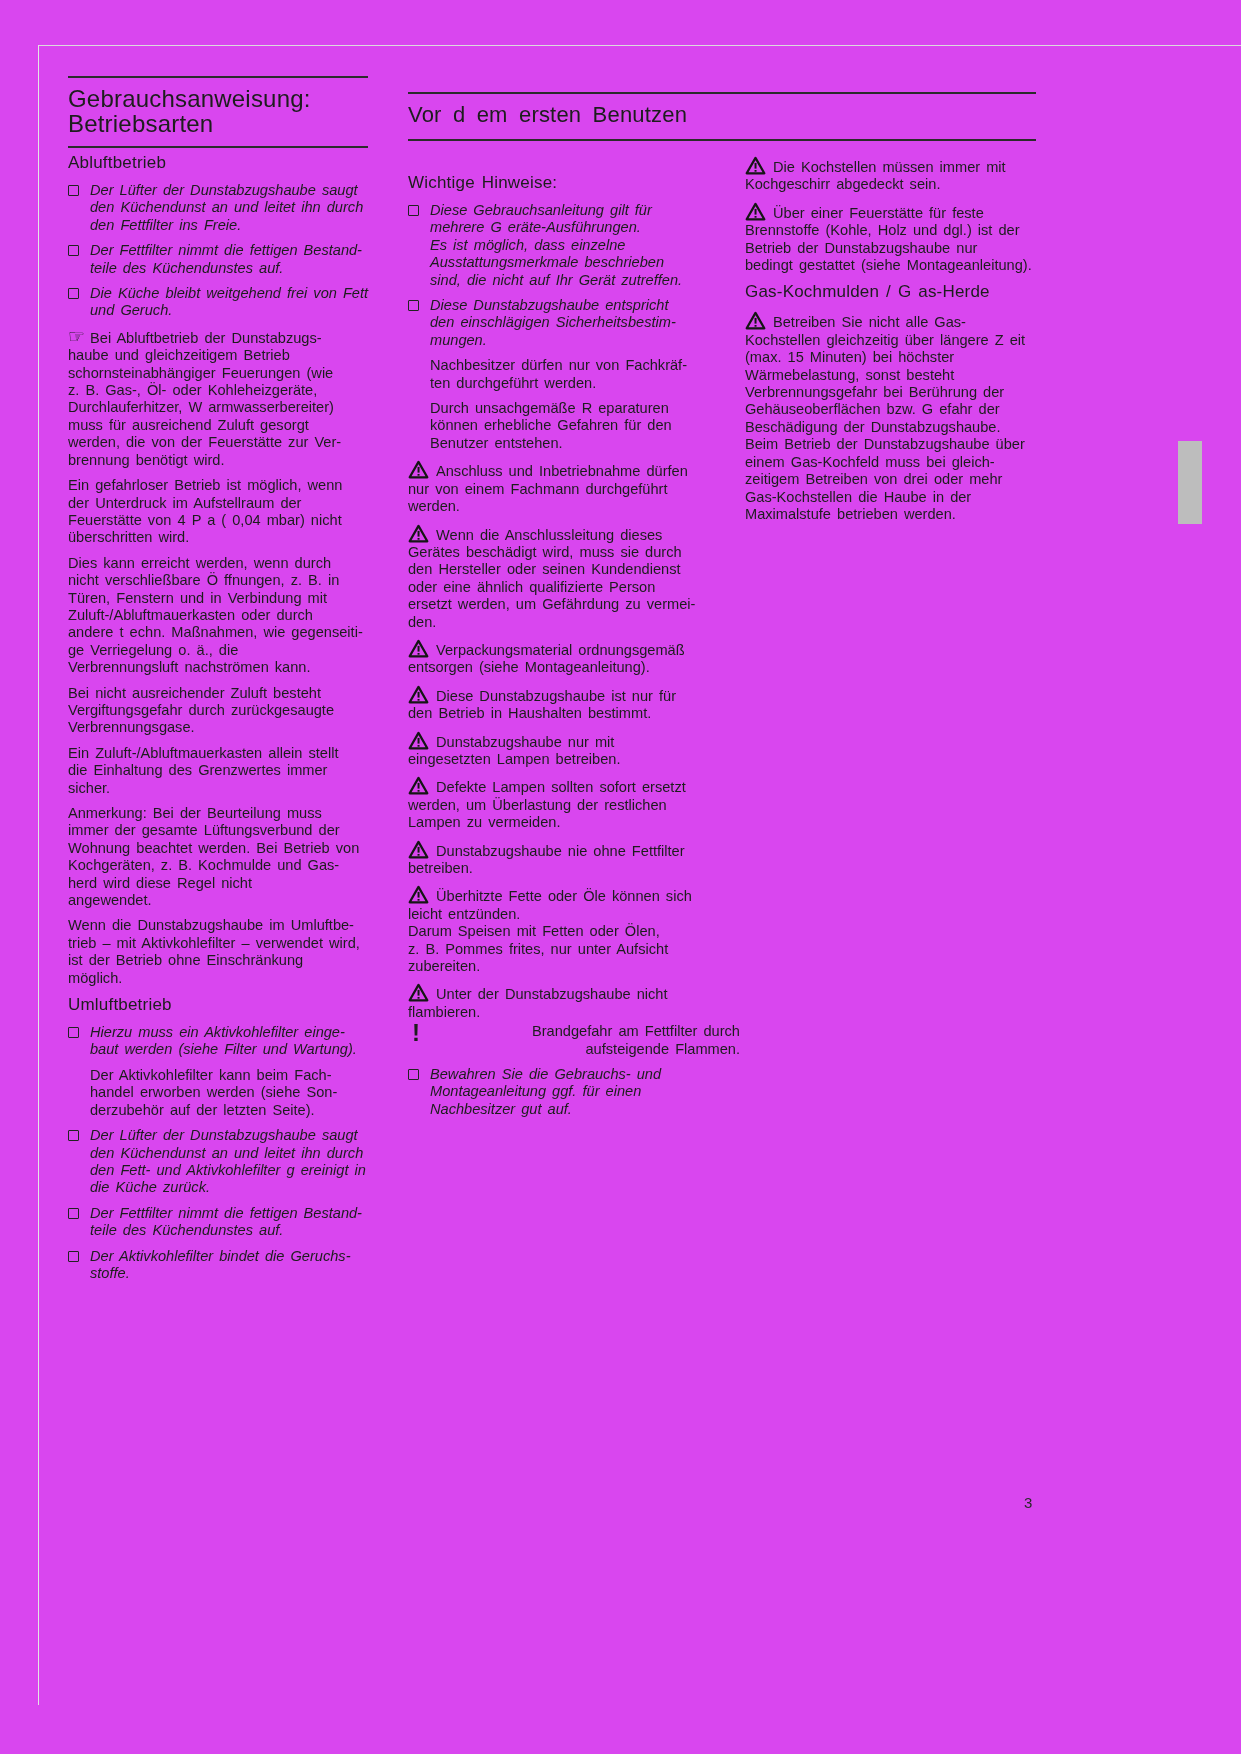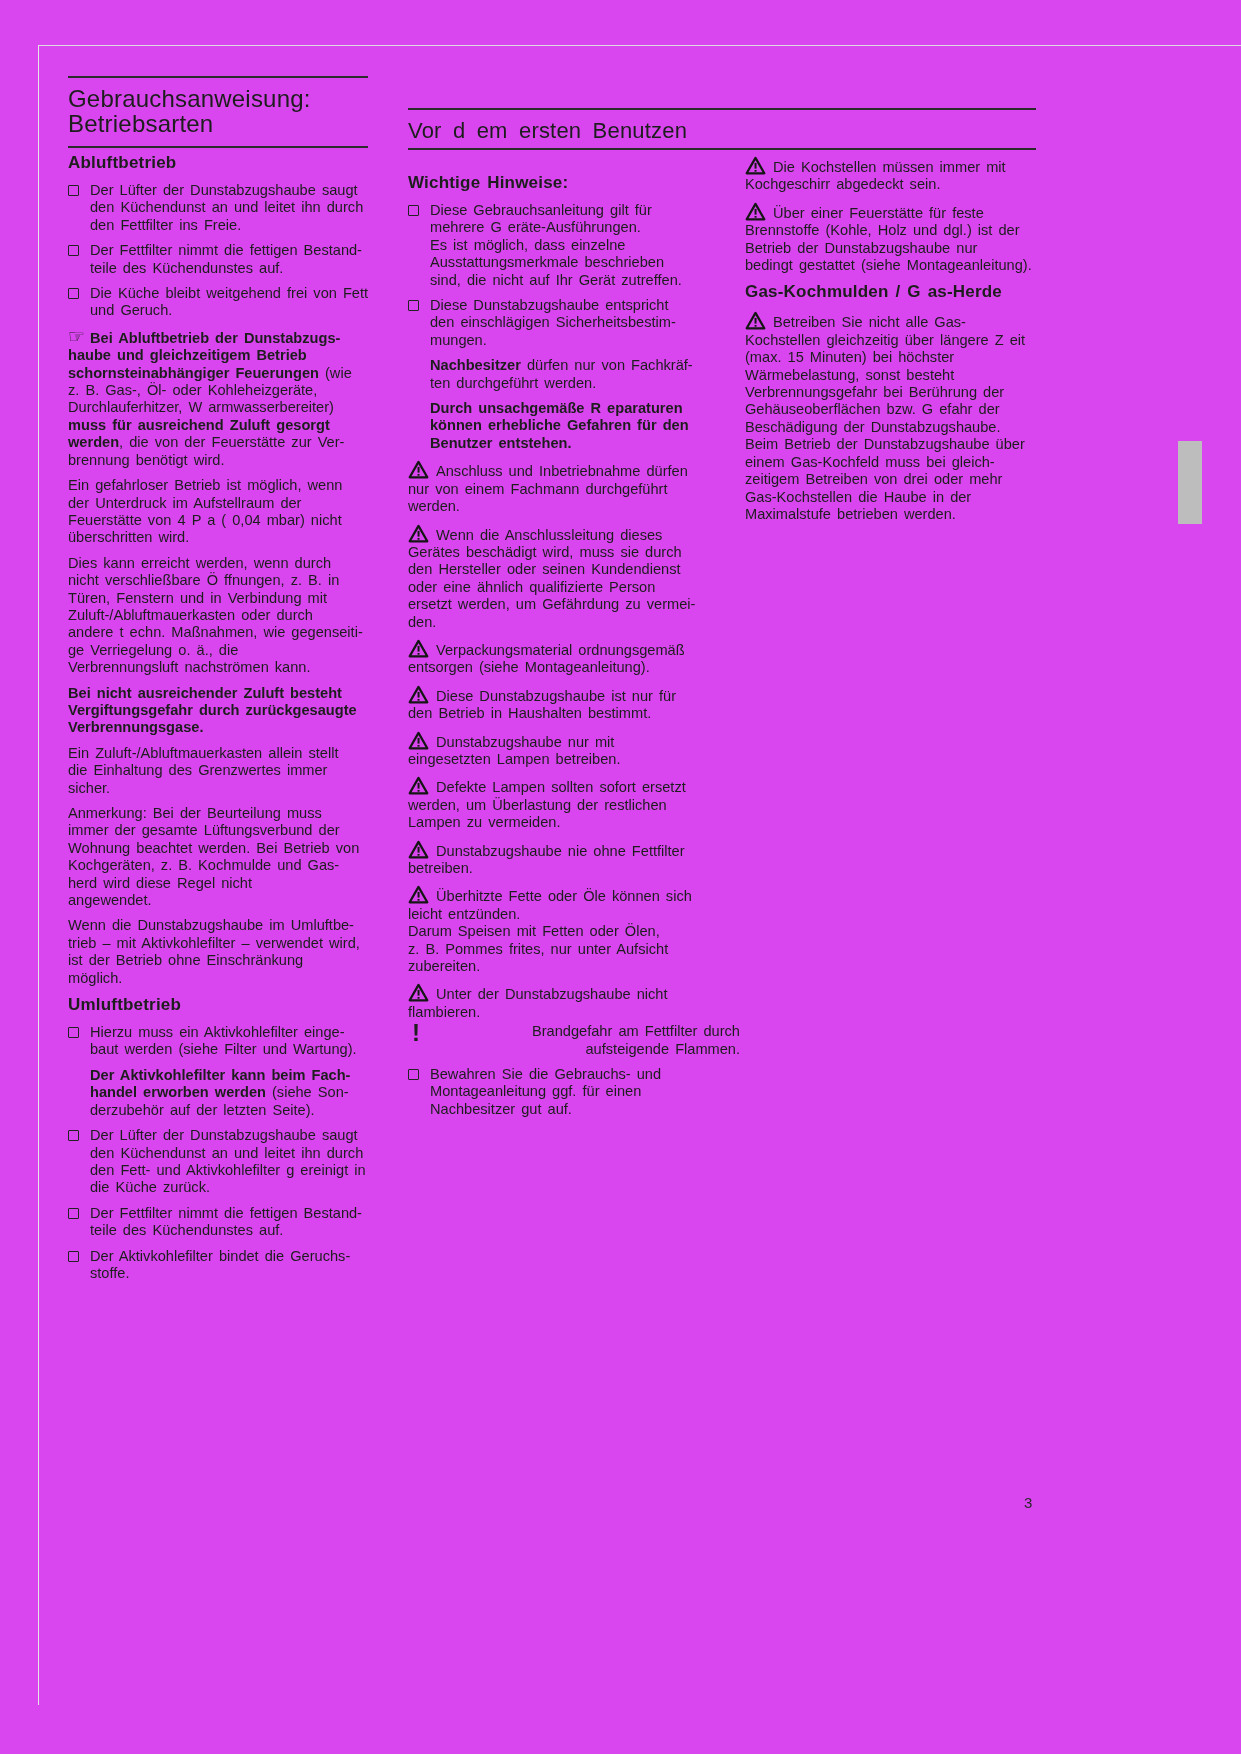--- a/index.html
+++ b/index.html
@@ -14,44 +14,44 @@
   .scan-edge-top{position:absolute;left:38px;top:45px;width:1203px;height:1px;background:#dcdcdc;}
   .scan-edge-left{position:absolute;left:38px;top:45px;width:1px;height:1660px;background:#e4e4e4;}
 
   .left-header{
     position:absolute;left:68px;top:76px;width:300px;
     border-top:2px solid #2b2b2b;border-bottom:2px solid #2b2b2b;
     padding:8px 0 10px 0;
     font-size:24px;line-height:25px;letter-spacing:.2px;
   }
   .main-header{
-    position:absolute;left:408px;top:108px;width:628px;
+    position:absolute;left:408px;top:92px;width:628px;
     border-top:2px solid #2b2b2b;border-bottom:2px solid #2b2b2b;
-    padding:9px 0 5px 0;
+    padding:9px 0 12px 0;
     font-size:22px;line-height:24px;word-spacing:5px;letter-spacing:.2px;
   }
 
   .col{
     position:absolute;
     font-size:14.6px;line-height:17.4px;
     word-spacing:2px;
   }
   .col-left{left:68px;top:150px;width:330px;}
   .col-mid{left:408px;top:170px;width:332px;}
   .col-right{left:745px;top:156px;width:338px;}
 
   .block{margin:0 0 8px 0;}
   .block.para,.block.hand,.block.warning,.block.sub{white-space:pre-line;}
   .block.heading{
     font-size:17px;line-height:20px;font-weight:bold;
     margin:3px 0 9px 0;letter-spacing:.2px;
   }
-  .bold{font-weight:bold;}
-
-  .block.bullet{display:flex;}
+  .bold{font-weight:normal;}
+
+  .block.bullet{display:flex;font-style:italic;}
   .bullet-mark{flex:0 0 22px;}
   .bullet-mark .sq{
     display:inline-block;width:9px;height:9px;
     border:1.8px solid #222;border-radius:1px;margin-top:3px;
   }
   .bullet-text{flex:1;white-space:pre-line;}
 
   .block.sub{margin-left:22px;}
 
   .hand-icon{font-size:19px;line-height:17px;margin-right:5px;font-family:"DejaVu Sans",sans-serif;}

